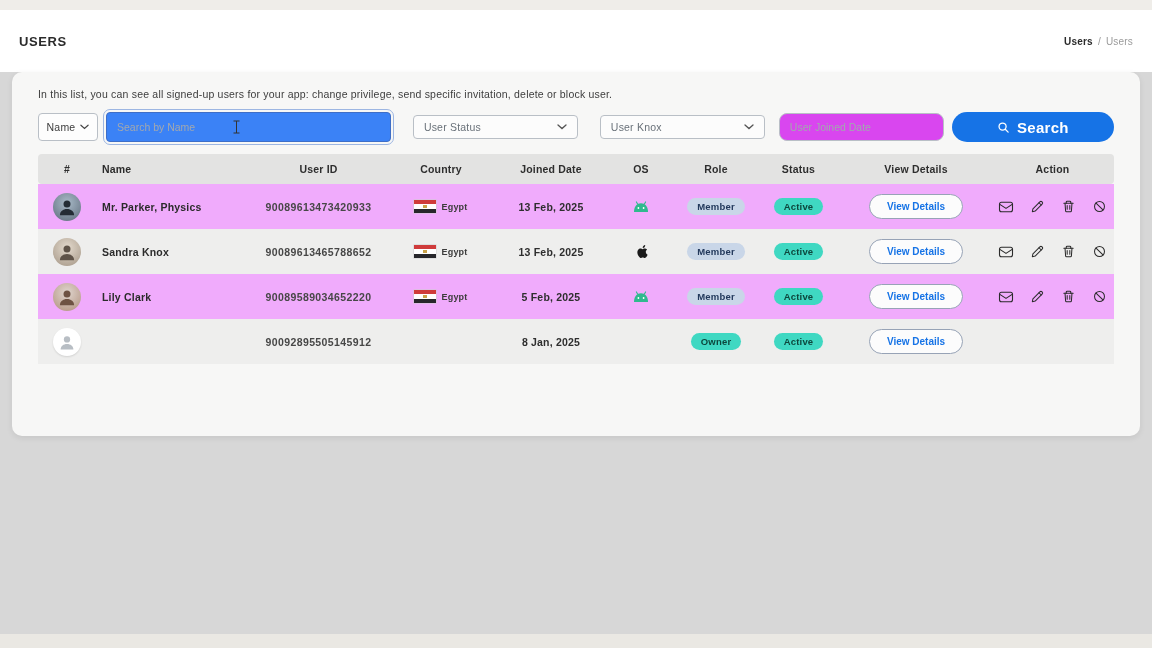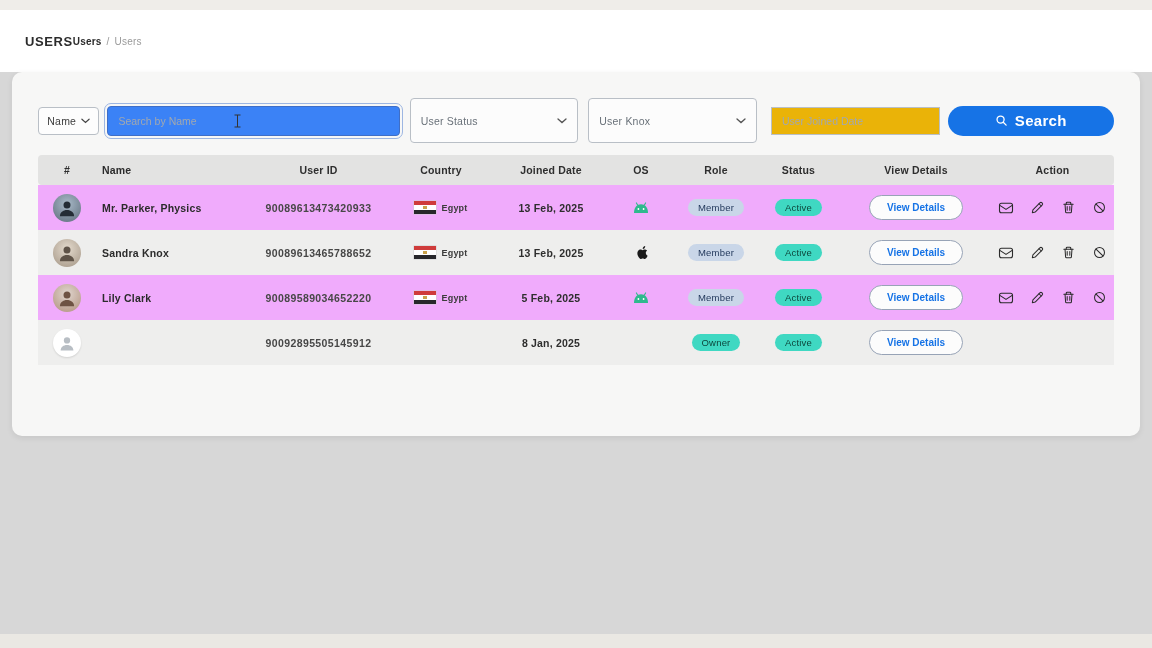--- a/index.html
+++ b/index.html
@@ -10,22 +10,22 @@
     overflow:hidden;
     letter-spacing:.2px;
     color:#2b2b2b;
   }
   .top-edge { height:10px; background:#efede9; }
   .bottom-edge { position:absolute; left:0; bottom:0; width:100%; height:14px; background:#eae8e3; }
 
   
   .app-header {
     height:62px; background:#ffffff;
-    display:flex; align-items:center; justify-content:flex-start;
-    padding:0 25px;
+    display:flex; align-items:center; justify-content:space-between;
+    padding:0 19px;
   }
   .app-title { font-size:13px; font-weight:700; letter-spacing:.6px; color:#2b2b2b; }
   .breadcrumb { font-size:10px; display:flex; gap:5px; align-items:center; }
   .bc-parent { font-weight:700; color:#2b2b2b; }
   .bc-sep, .bc-current { color:#9a9a9a; }
 
   
   .card {
     margin:0 12px; background:#f7f7f6; border-radius:10px;
     height:364px; padding:14px 14px 0 14px;
@@ -46,29 +46,29 @@
   .search-wrap { position:relative; width:295px; }
   .search-input {
     width:100%; height:30px; border:1.5px solid #3f6ec6; border-radius:4px;
     outline:1px solid #9db6e2; outline-offset:2px;
     background:#3b82f6; padding:0 10px; font-size:10.5px; color:#333;
     font-family:"Liberation Sans","DejaVu Sans",sans-serif;
   }
   .search-input::placeholder { color:#a2a8af; }
   .ibeam { position:absolute; left:126px; top:8px; pointer-events:none; }
   .dropdown {
-    width:170px; height:45px; background:#fcfcfc;
+    width:170px; height:24px; background:#fcfcfc;
     border:1px solid #b9bfc6; border-radius:4px;
     display:flex; align-items:center; justify-content:space-between;
     padding:0 10px; font-size:10.5px; color:#697179; cursor:pointer;
-    margin-left:2px;
+    margin-left:14px;
   }
   .date-input {
-    width:170px; height:28px; background:#eab308;
-    border:1px solid #b9bfc6; border-radius:0;
+    width:170px; height:28px; background:#d946ef;
+    border:1px solid #b9bfc6; border-radius:8px;
     padding:0 10px; font-size:10.5px; color:#333; margin-left:6px;
     font-family:"Liberation Sans","DejaVu Sans",sans-serif;
   }
   .date-input::placeholder { color:#a2a8af; }
   .search-btn {
     margin-left:auto; width:168px; height:30px;
     background:#1673e6; border:none; border-radius:16px;
     color:#fff; font-size:15px; font-weight:700;
     display:flex; align-items:center; justify-content:center; gap:7px;
     cursor:pointer; font-family:"Liberation Sans","DejaVu Sans",sans-serif;
@@ -110,21 +110,21 @@
 
   .flag { width:22px; height:13px; display:flex; flex-direction:column; position:relative; box-shadow:0 0 0 .5px #cfcfcf; }
   .flag i { display:block; flex:1; }
   .f-r { background:#cf3b3b; }
   .f-w { background:#ffffff; }
   .f-b { background:#27272b; }
   .f-e { position:absolute; left:9px; top:5px; width:4px; height:3px; background:#c9a24a; }
 
   .pill {
     border-radius:10px; padding:3px 10px;
-    font-size:9.5px; font-weight:400; white-space:nowrap;
+    font-size:9.5px; font-weight:700; white-space:nowrap;
   }
   .pill.member { background:#c9d6e8; color:#23395c; }
   .pill.teal { background:#3fd8c2; color:#0d473d; }
 
   .vd-btn {
     background:#fcfcfc; border:1px solid #97a3b6; border-radius:15px;
     color:#1673e6; font-weight:700; font-size:10px;
     padding:6px 17px; cursor:pointer;
     font-family:"Liberation Sans","DejaVu Sans",sans-serif;
   }
@@ -140,20 +140,21 @@
 <div class="app-header">
   <div class="app-title">USERS</div>
   <div class="breadcrumb">
     <span class="bc-parent">Users</span>
     <span class="bc-sep">/</span>
     <span class="bc-current">Users</span>
   </div>
 </div>
 
 <div class="card">
+  <div class="intro">In this list, you can see all signed-up users for your app: change privilege, send specific invitation, delete or block user.</div>
 
   <div class="filters">
     <div class="field-select">
       <span>Name</span>
       <svg width="9" height="6" viewBox="0 0 10 6">
           <polyline points="1,1 5,4.6 9,1" fill="none" stroke="#444" stroke-width="1.3" stroke-linecap="round"></polyline>
         </svg>
     </div>
 
     <div class="search-wrap">

